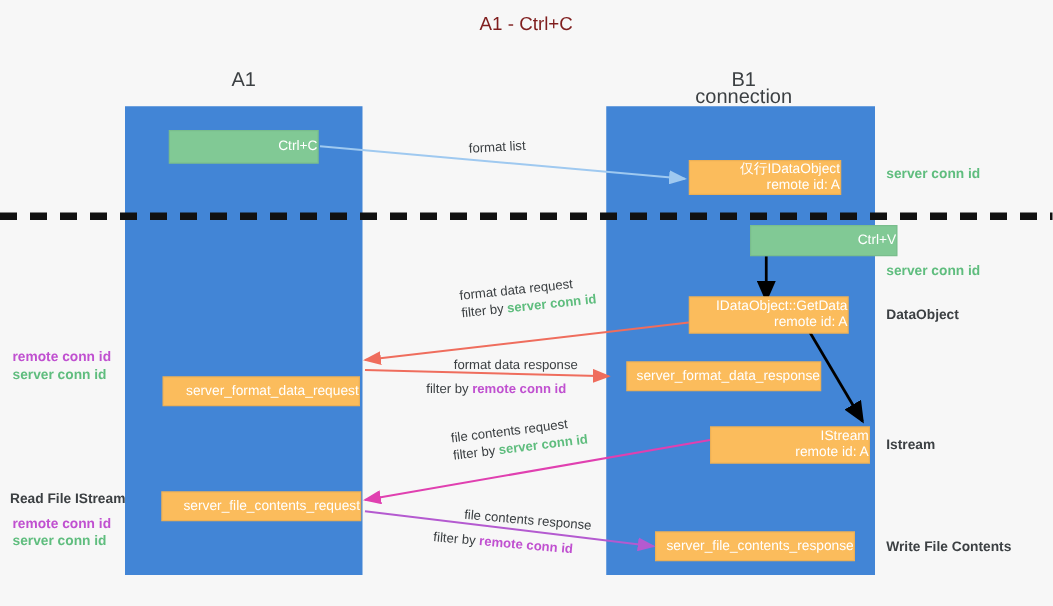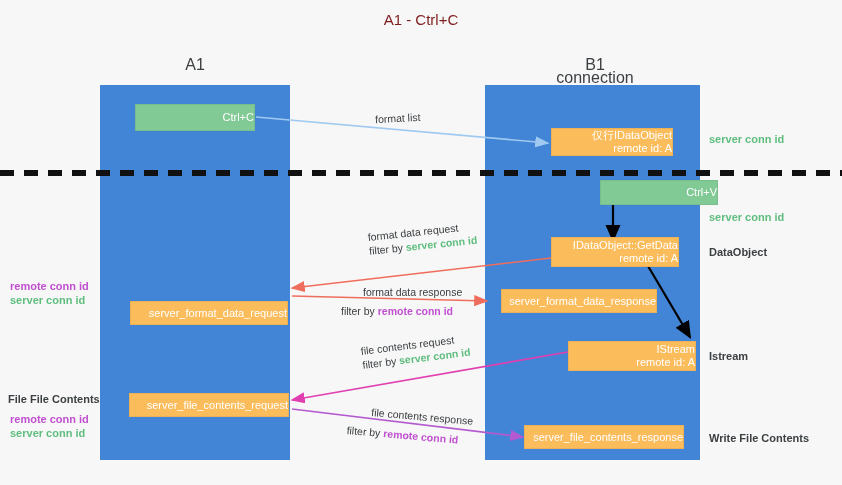--- a/index.html
+++ b/index.html
@@ -187,17 +187,17 @@
 
   <div class="lbl green" style="left:709px;top:132px;">server conn id</div>
   <div class="lbl green" style="left:709px;top:210px;">server conn id</div>
   <div class="lbl dark" style="left:709px;top:245px;">DataObject</div>
   <div class="lbl dark" style="left:709px;top:349px;">Istream</div>
   <div class="lbl dark" style="left:709px;top:431px;text-align:center;">Write File Contents</div>
 
   <div class="lbl purple" style="left:10px;top:279px;">remote conn id</div>
   <div class="lbl green" style="left:10px;top:293px;">server conn id</div>
 
-  <div class="lbl dark" style="left:8px;top:392px;">File File Contents</div>
+  <div class="lbl dark" style="left:8px;top:392px;">Read File IStream</div>
   <div class="lbl purple" style="left:10px;top:412px;">remote conn id</div>
   <div class="lbl green" style="left:10px;top:426px;">server conn id</div>
 
 </div>
 
 </body></html>

